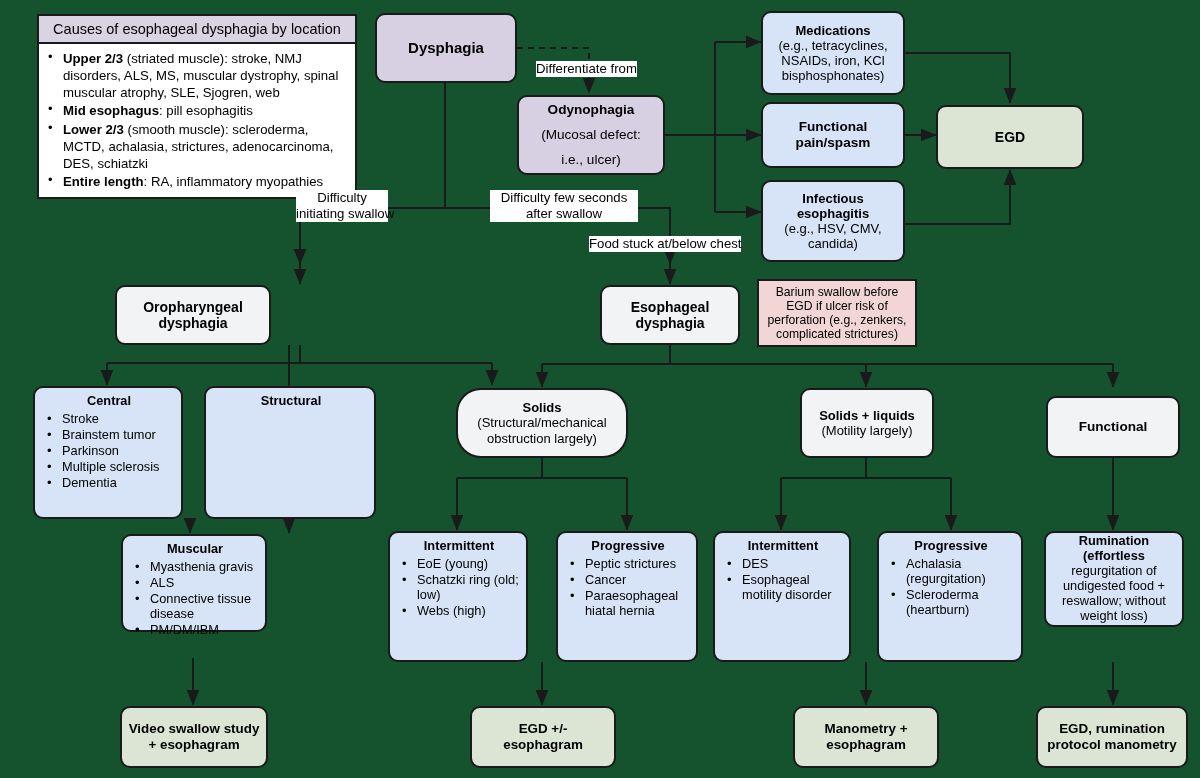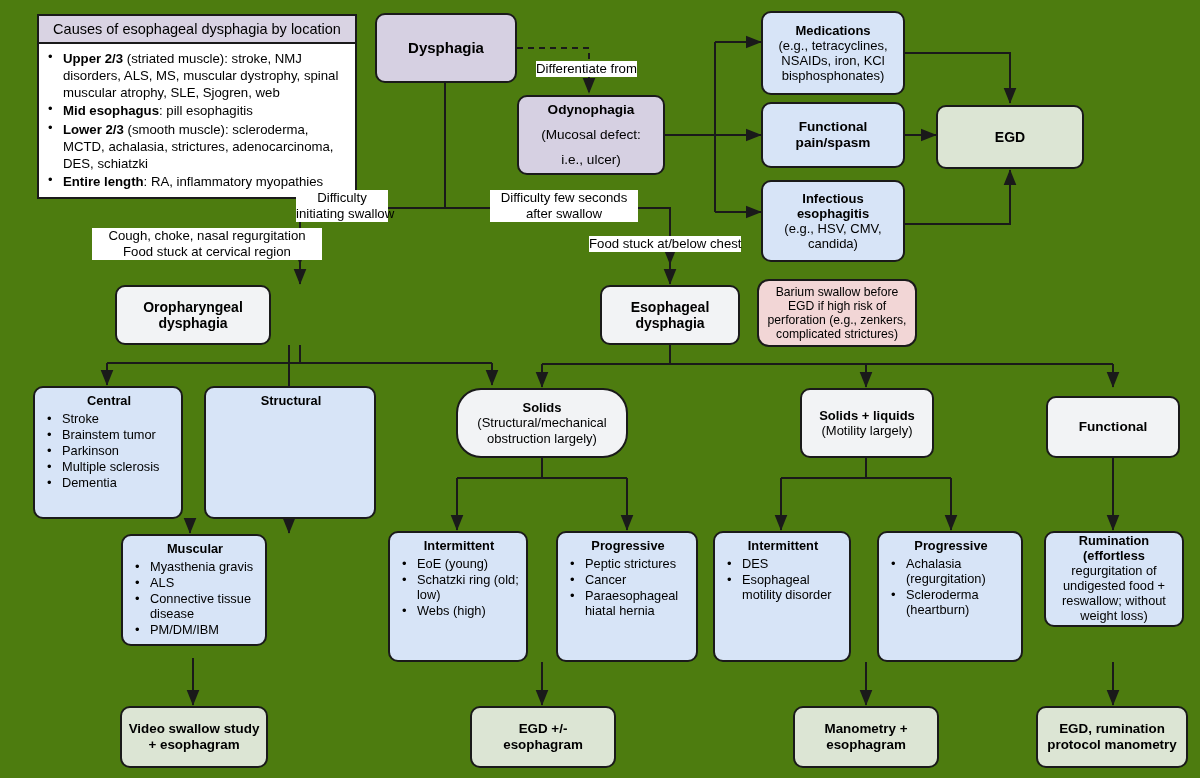--- a/index.html
+++ b/index.html
@@ -1,29 +1,29 @@
 <!DOCTYPE html>
 <html><head>
 <meta charset="utf-8">
 <style>
   html,body{margin:0;padding:0;background:#ffffff;}
   body{width:1200px;height:778px;font-family:"Liberation Sans",sans-serif;color:#000;}
-  #stage{position:relative;width:1200px;height:778px;overflow:hidden;background:#4d7c0f;}
+  #stage{position:relative;width:1200px;height:778px;overflow:hidden;background:#14532d;}
   svg#wires{position:absolute;left:0;top:0;width:1200px;height:778px;pointer-events:none;}
 
   .node{position:absolute;box-sizing:border-box;border:2px solid #1a1a1a;border-radius:10px;
         display:flex;flex-direction:column;align-items:center;justify-content:center;
         text-align:center;line-height:1.16;}
   .node .ttl{font-weight:bold;}
   .node .sub{font-weight:normal;}
   .fill-purple{background:#d6d0e2;}
   .fill-blue{background:#d7e4f7;}
   .fill-green{background:#dce5d4;}
   .fill-grey{background:#f2f3f5;}
-  .fill-pink{background:#f2d6d6;border-radius:12px;border-width:2px;}
+  .fill-pink{background:#f2d6d6;border-radius:0;border-width:2px;}
 
   .listbox{align-items:stretch;justify-content:flex-start;padding:6px 6px 6px 8px;}
   .listbox .ttl{text-align:center;display:block;width:100%;margin-bottom:3px;}
   ul.items{list-style:none;margin:0;padding:0 0 0 2px;text-align:left;}
   ul.items li{position:relative;padding-left:17px;margin:0 0 1px 0;line-height:1.17;}
   ul.items li:before{content:"\2022";position:absolute;left:2px;top:-1px;font-size:13px;}
 
   .legend{position:absolute;left:37px;top:14px;width:320px;border:2px solid #1a1a1a;box-sizing:border-box;background:#fff;}
   .legend-hd{background:#d9d3e3;border-bottom:2px solid #1a1a1a;text-align:center;
              font-size:14.5px;padding:5px 4px;}
@@ -160,41 +160,41 @@
     <span class="ttl">dysphagia</span>
   </div>
 
   <div class="node fill-grey" style="left:600px;top:285px;width:140px;height:60px;font-size:14px;">
     <span class="ttl">Esophageal</span>
     <span class="ttl">dysphagia</span>
   </div>
 
   <div class="node fill-pink" style="left:757px;top:279px;width:160px;height:68px;font-size:12.2px;">
     <span class="sub">Barium swallow before</span>
-    <span class="sub">EGD if high risk of</span>
+    <span class="sub">EGD if ulcer risk of</span>
     <span class="sub">perforation (e.g., zenkers,</span>
     <span class="sub">complicated strictures)</span>
   </div>
 
   <div class="node fill-blue listbox" style="left:33px;top:386px;width:150px;height:133px;font-size:12.8px;">
     <span class="ttl">Central</span>
     <ul class="items">
       <li>Stroke</li>
       <li>Brainstem tumor</li>
       <li>Parkinson</li>
       <li>Multiple sclerosis</li>
       <li>Dementia</li>
     </ul>
   </div>
 
   <div class="node fill-blue listbox" style="left:204px;top:386px;width:172px;height:133px;font-size:12.8px;">
     <span class="ttl">Structural</span>
   </div>
 
-  <div class="node fill-blue listbox" style="left:121px;top:534px;width:146px;height:112px;font-size:12.8px;">
+  <div class="node fill-blue listbox" style="left:121px;top:534px;width:146px;height:98px;font-size:12.8px;">
     <span class="ttl">Muscular</span>
     <ul class="items">
       <li>Myasthenia gravis</li>
       <li>ALS</li>
       <li>Connective tissue disease</li>
       <li>PM/DM/IBM</li>
     </ul>
   </div>
 
   <div class="node fill-grey" style="left:456px;top:388px;width:172px;height:70px;font-size:13px;border-radius:25px;">
@@ -280,20 +280,16 @@
   <div class="elabel" style="left:296px;top:190px;width:92px;">
     <div>Difficulty</div>
     <div>initiating swallow</div>
   </div>
 
   <div class="elabel" style="left:490px;top:190px;width:148px;">
     <div>Difficulty few seconds</div>
     <div>after swallow</div>
   </div>
 
-  <div class="elabel" style="left:92px;top:228px;width:230px;">
-    <div>Cough, choke, nasal regurgitation</div>
-    <div>Food stuck at cervical region</div>
-  </div>
 
   <div class="elabel" style="left:589px;top:236px;">Food stuck at/below chest</div>
 
 </div>
 
 </body></html>

